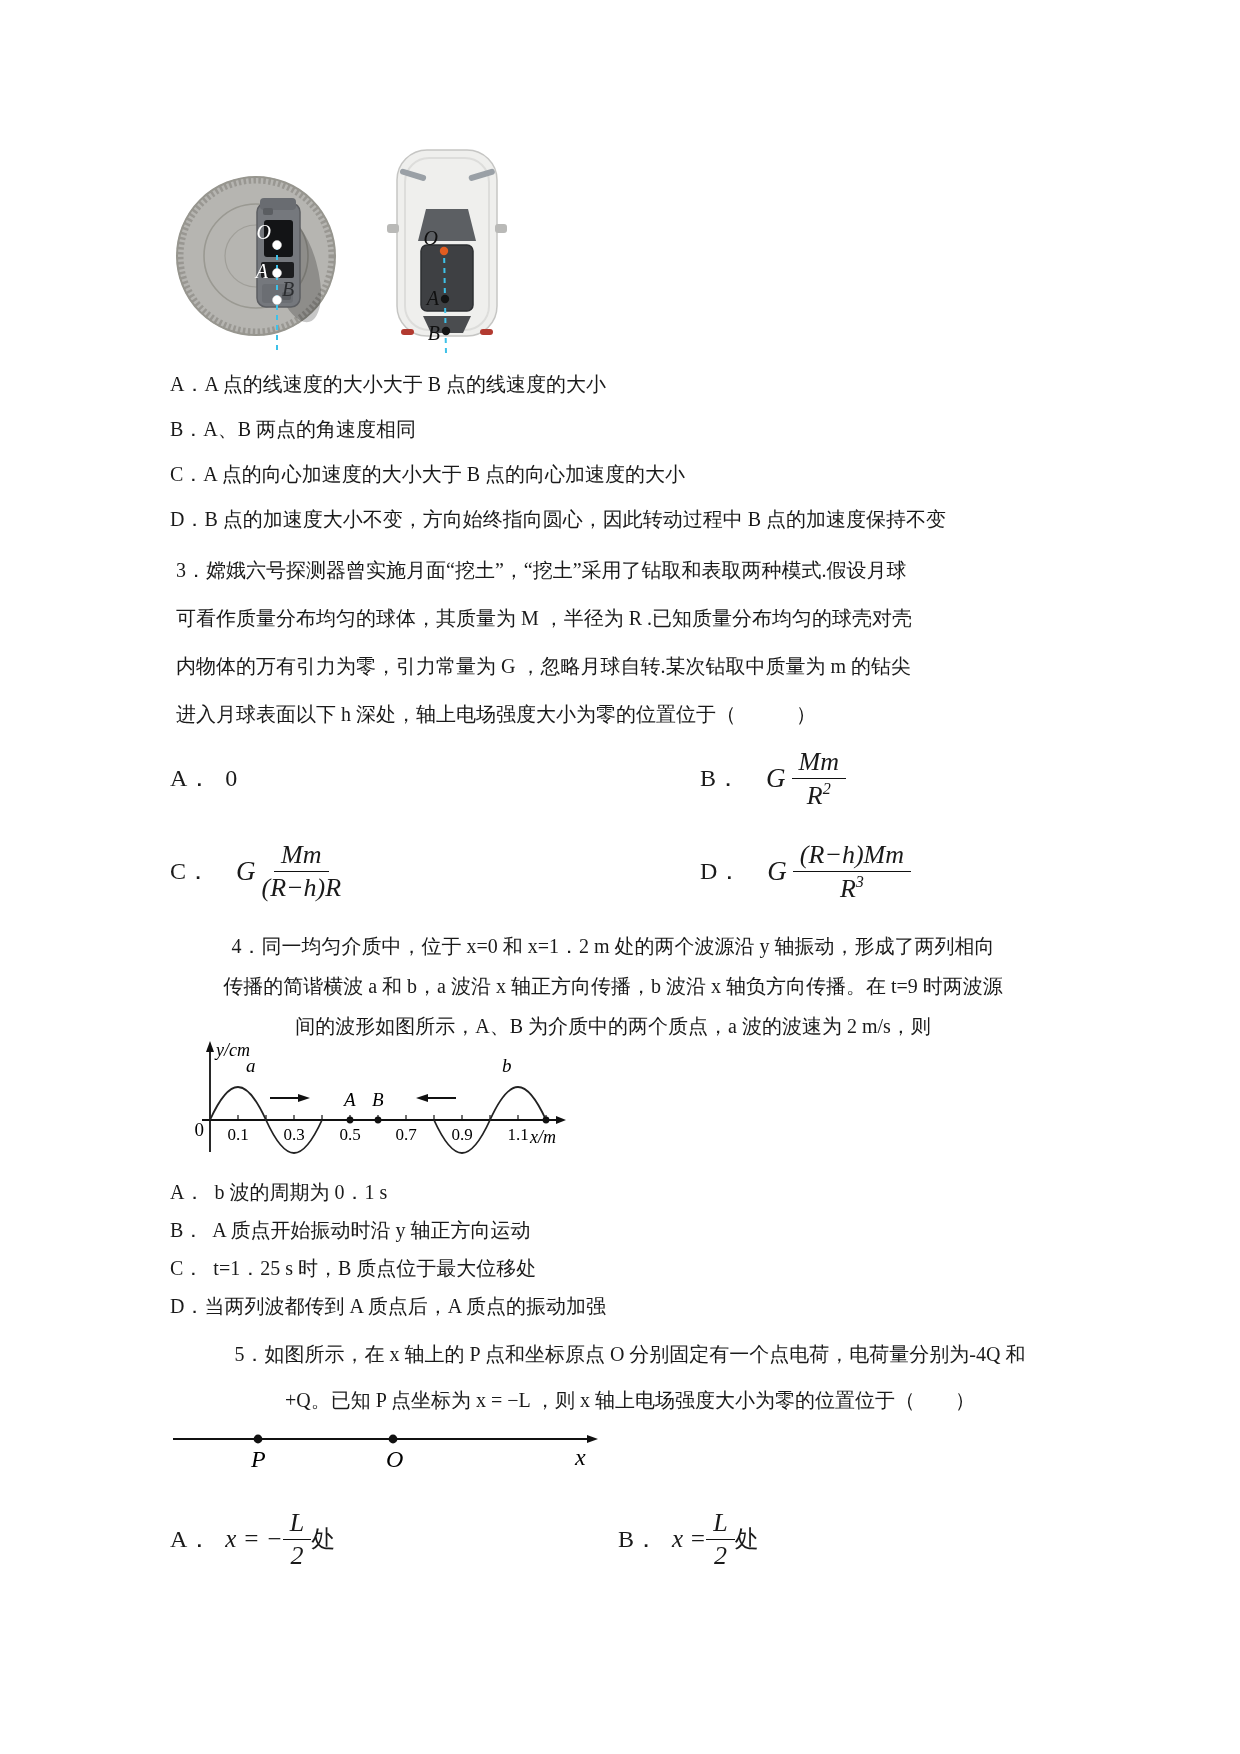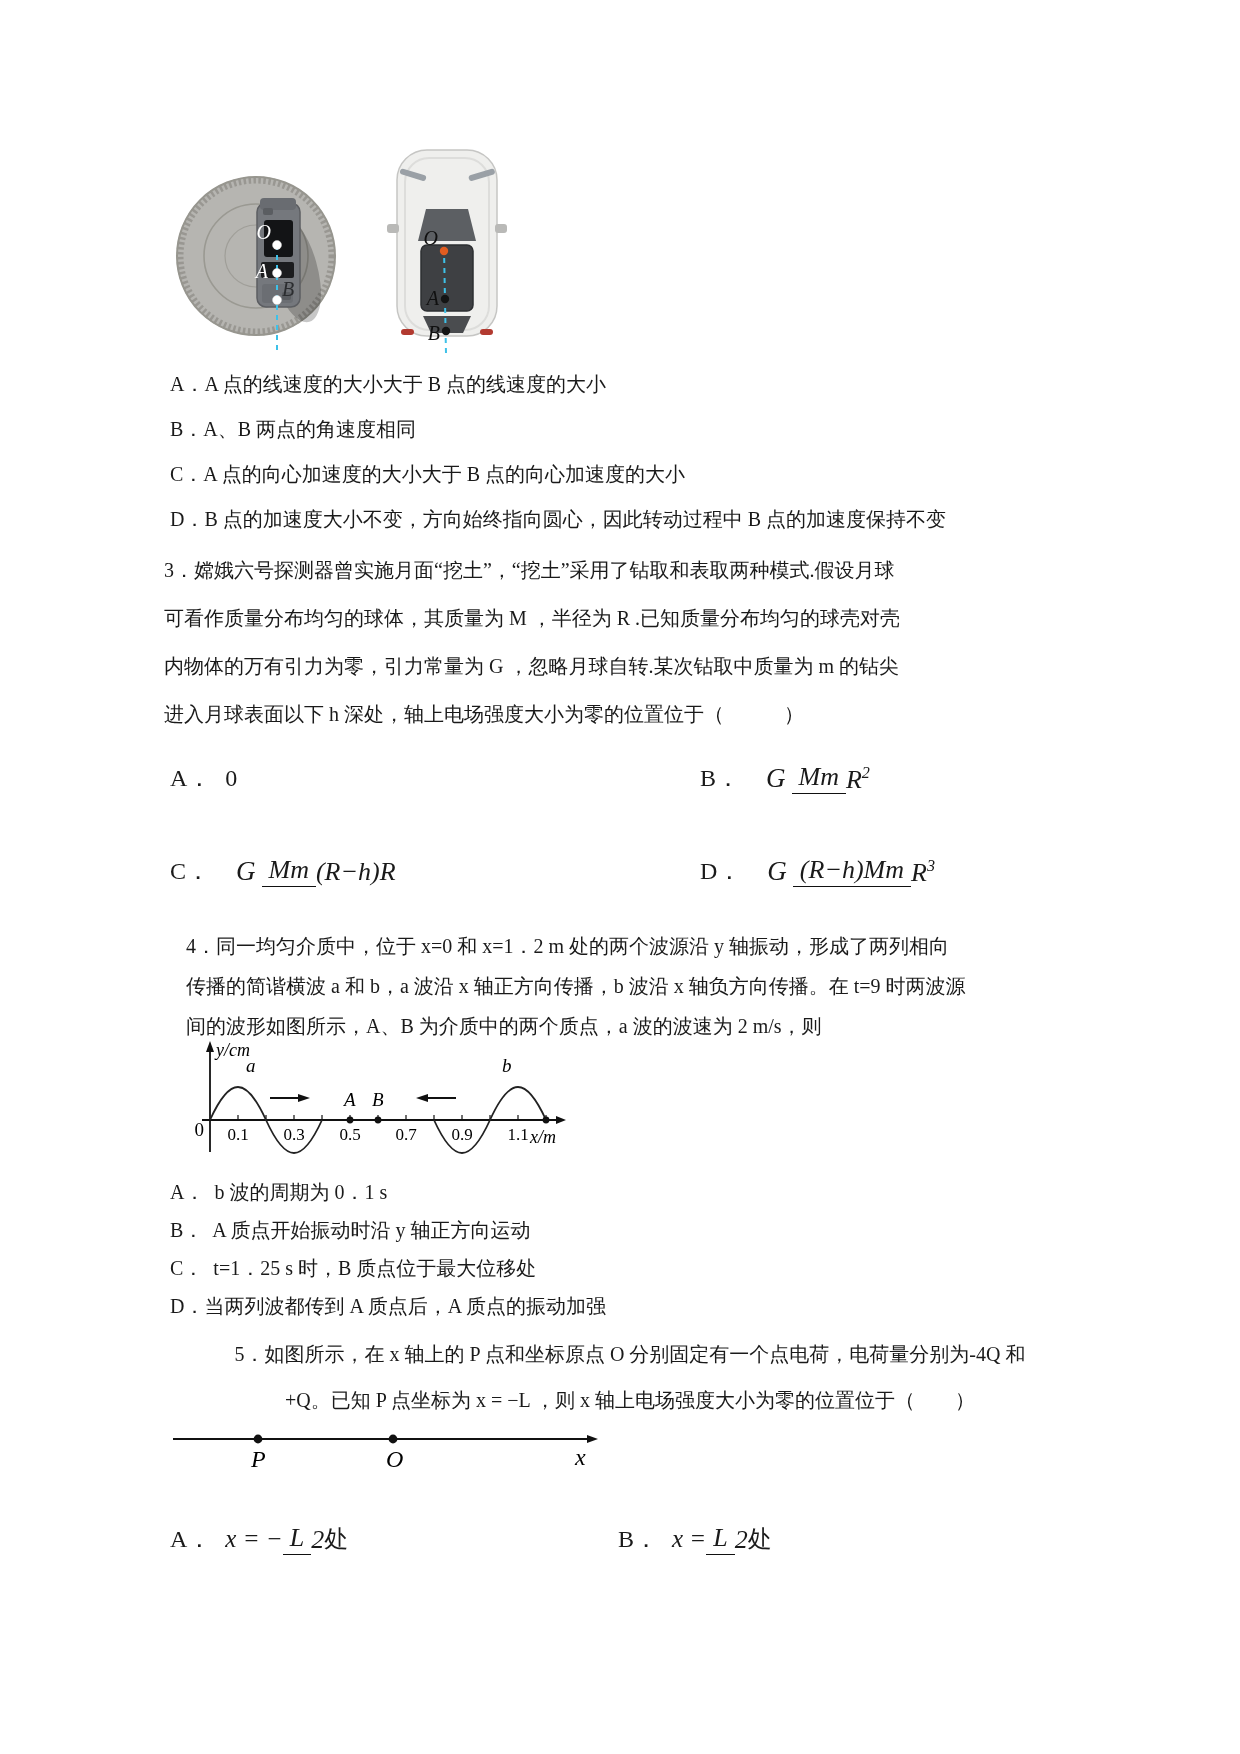--- a/index.html
+++ b/index.html
@@ -13,21 +13,21 @@
   .para-line, .opt-line { white-space:pre; font-size:20px; }
   .q2opts .opt-line { line-height:45px; }
   .q3para .para-line { line-height:48px; }
   .q4para .para-line { line-height:40px; }
   .q4opts .opt-line { line-height:38px; }
   .q5para .para-line { line-height:46px; }
   .fopt { display:flex; align-items:center; font-size:24px; }
   .fopt .olabel { white-space:pre; }
   .math { font-style:italic; font-family:"Liberation Serif","DejaVu Serif",serif; }
   .mathbig { font-style:italic; font-size:27px; }
-  .frac { display:inline-flex; align-items:center;
+  .frac { display:inline-flex; flex-direction:column; align-items:center;
           vertical-align:middle; line-height:1.12; font-size:26px; }
   .frac .num { border-bottom:1.7px solid #111; padding:0 7px 2px 7px; }
   .frac .den { padding-top:1px; }
   .frac sup { font-size:0.62em; }
   .gap14 { width:14px; } .gap26 { width:26px; }
   svg { display:block; font-family:"Liberation Serif","DejaVu Serif",serif; }
   .svg-italic { font-style:italic; }
 </style>
 </head>
 <body>
@@ -84,21 +84,21 @@
     </svg>
   </div>
 
   <div class="abs q2opts" style="left:170px; top:362px;">
     <div class="opt-line">A．A 点的线速度的大小大于 B 点的线速度的大小</div>
     <div class="opt-line">B．A、B 两点的角速度相同</div>
     <div class="opt-line">C．A 点的向心加速度的大小大于 B 点的向心加速度的大小</div>
     <div class="opt-line">D．B 点的加速度大小不变，方向始终指向圆心，因此转动过程中 B 点的加速度保持不变</div>
   </div>
 
-  <div class="abs q3para" style="left:164px; top:546px; width:920px;">
+  <div class="abs q3para" style="left:176px; top:546px; width:920px;">
     <div class="para-line">3．嫦娥六号探测器曾实施月面“挖土”，“挖土”采用了钻取和表取两种模式.假设月球</div>
     <div class="para-line">可看作质量分布均匀的球体，其质量为 M ，半径为 R .已知质量分布均匀的球壳对壳</div>
     <div class="para-line">内物体的万有引力为零，引力常量为 G ，忽略月球自转.某次钻取中质量为 m 的钻尖</div>
     <div class="para-line">进入月球表面以下 h 深处，轴上电场强度大小为零的位置位于（　　　）</div>
   </div>
 
   <div class="abs fopt" style="left:170px; top:758px; height:40px;">
     <span class="olabel">A．</span>
     <span class="gap14"></span>
     <span>0</span>
@@ -130,21 +130,21 @@
     <span class="olabel">D．</span>
     <span class="gap26"></span>
     <span class="mathbig">G</span>
     <span style="width:6px;"></span>
     <span class="frac math">
       <span class="num">(R−h)Mm</span>
       <span class="den"><span>R</span><sup>3</sup></span>
     </span>
   </div>
 
-  <div class="abs q4para" style="left:186px; top:926px; width:920px;">
+  <div class="abs q4para" style="left:153px; top:926px; width:920px;text-align:center;">
     <div class="para-line">4．同一均匀介质中，位于 x=0 和 x=1．2 m 处的两个波源沿 y 轴振动，形成了两列相向</div>
     <div class="para-line">传播的简谐横波 a 和 b，a 波沿 x 轴正方向传播，b 波沿 x 轴负方向传播。在 t=9 时两波源</div>
     <div class="para-line">间的波形如图所示，A、B 为介质中的两个质点，a 波的波速为 2 m/s，则</div>
   </div>
 
   <div class="abs" style="left:168px; top:1040px;">
     <svg width="400" height="118" viewBox="0 0 400 118">
 
       <line x1="42" y1="112" x2="42" y2="8" stroke="#111" stroke-width="1.8"></line>
       <polygon points="38,12 42,1 46,12" fill="#111"></polygon>

